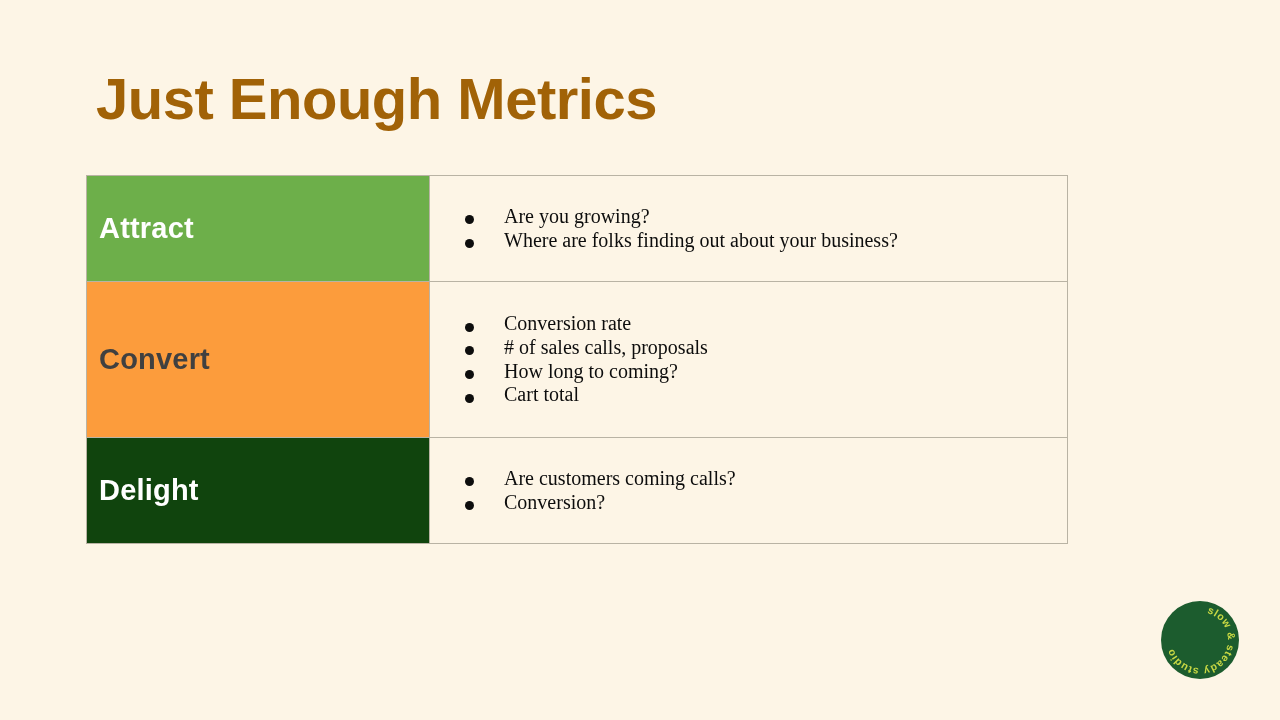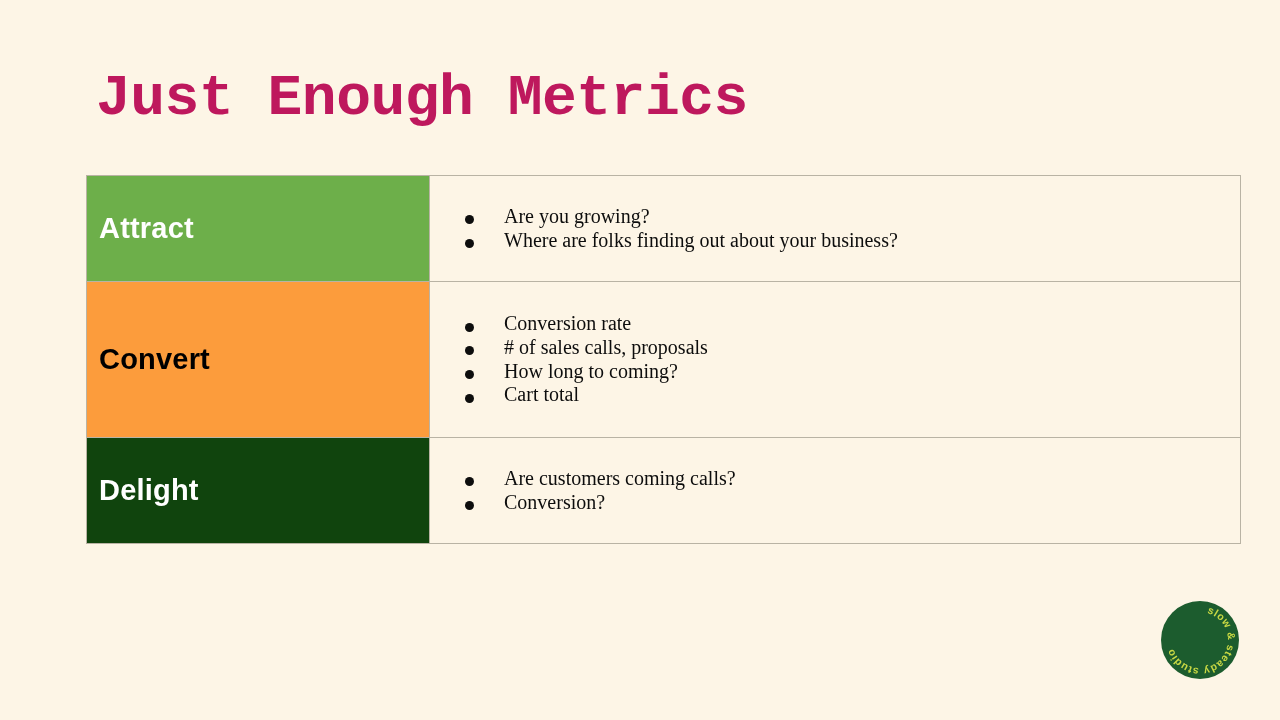--- a/index.html
+++ b/index.html
@@ -31,21 +31,21 @@
     letter-spacing: -0.5px;
     color: #0d0d0d;
     line-height: 1.15;
     white-space: nowrap;
   }
 
   .metrics-table {
     position: absolute;
     left: 86px;
     top: 175px;
-    width: 1155px;
+    width: 982px;
     border-collapse: collapse;
     table-layout: fixed;
   }
 
   .metrics-table td {
     border: 1px solid #b9b3a4;
     padding: 0;
     vertical-align: middle;
   }
 
@@ -116,21 +116,21 @@
     width: 80px;
     height: 80px;
   }
   .logo-badge svg { display: block; }
 </style>
 </head>
 <body style="background: rgb(253, 245, 230);">
 
 <div class="slide">
 
-  <div class="slide-title" style="color: #be185d; font-family: Liberation Mono, monospace;">Just Enough Metrics</div>
+  <div class="slide-title" style="color: #a16207;">Just Enough Metrics</div>
 
   <table class="metrics-table">
     <tbody>
       <tr class="row-attract">
         <td class="stage-cell" style="background: rgb(109, 175, 74); border-color: rgb(185, 179, 164);">
           <span class="stage-label" style="color: rgb(255, 255, 255);">Attract</span>
         </td>
         <td class="bullets-cell" style="border-color: rgb(185, 179, 164);">
           <ul class="bullet-list">
             <li>
@@ -141,21 +141,21 @@
               <span class="bullet-dot"></span>
               <span>Where are folks finding out about your business?</span>
             </li>
           </ul>
         </td>
       </tr>
 
 
       <tr class="row-convert">
         <td class="stage-cell" style="background: rgb(252, 156, 60); border-color: rgb(185, 179, 164);">
-          <span class="stage-label" style="color: #000000;">Convert</span>
+          <span class="stage-label" style="color: #404040;">Convert</span>
         </td>
         <td class="bullets-cell" style="border-color: rgb(185, 179, 164);">
           <ul class="bullet-list">
             <li>
               <span class="bullet-dot"></span>
               <span>Conversion rate</span>
             </li>
             <li>
               <span class="bullet-dot"></span>
               <span># of sales calls, proposals</span>

